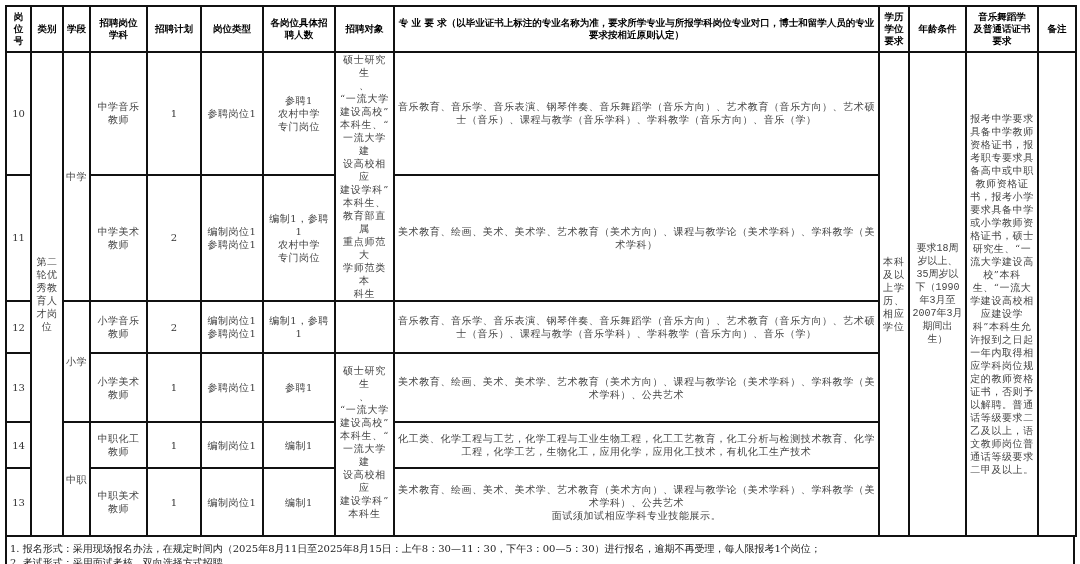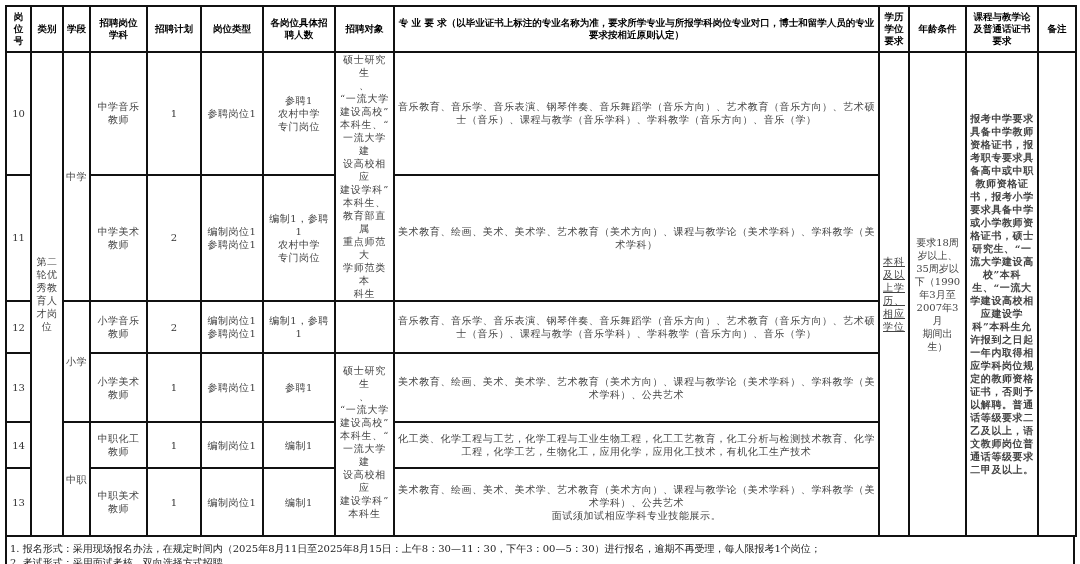--- a/index.html
+++ b/index.html
@@ -8,23 +8,23 @@
   .doc { position:absolute; left:5px; top:5px; width:1070px; height:551px; }
   table.grid { border-collapse:collapse; table-layout:fixed; width:1070px; }
   table.grid td, table.grid th { border:2px solid #111; padding:0 2px; text-align:center;
          vertical-align:middle; font-size:10px; line-height:13px; overflow:hidden; }
   table.grid th { font-family:"DejaVu Sans","Liberation Sans",sans-serif; font-weight:bold;
          color:#000; font-size:9.5px; line-height:12px; }
   th.major-head { text-align:left; font-size:9.5px;margin-top:44px; }
   td.major { text-align:left; font-size:9px; line-height:12px; padding-left:3px; letter-spacing:0.6px; color:#444; }
   td.vtext { line-height:13.6px; color:#444; letter-spacing:0.5px; }
   td.num { color:#333;border-radius:10px; }
-  td.cert { font-size:9px; line-height:13.6px; letter-spacing:0.6px; color:#444; padding:0 3px;font-weight:bold; }
-  td.age { font-size:9px; line-height:13.6px; color:#444; }
-  td.edu { font-size:9.5px; line-height:13.6px; color:#444; letter-spacing:1px;text-decoration:underline; }
+  td.cert { font-size:9px; line-height:13.6px; letter-spacing:0.6px; color:#444; padding:0 3px; }
+  td.age { font-size:9px; line-height:13.6px; color:#444;font-family:Liberation Mono, monospace; }
+  td.edu { font-size:9.5px; line-height:13.6px; color:#444; letter-spacing:1px; }
   td.target { font-size:9.5px; line-height:13.6px; color:#444; letter-spacing:0.8px; padding:0 2px; }
   .pre { white-space:pre-line; }
   .footer { border:2px solid #111; border-top:none; height:44px; box-sizing:border-box;
             padding:5px 3px; font-size:10px; line-height:14px; color:#222; }
   .footer div { white-space:nowrap; }
 </style>
 </head>
 <body>
 
 <div class="doc">
@@ -56,21 +56,21 @@
     <th>招聘计划</th>
     <th>岗位类型</th>
     <th class="pre">各岗位具体招
 聘人数</th>
     <th>招聘对象</th>
     <th class="major-head">专 业 要 求（以毕业证书上标注的专业名称为准，要求所学专业与所报学科岗位专业对口，博士和留学人员的专业要求按相近原则认定）</th>
     <th class="pre">学历
 学位
 要求</th>
     <th>年龄条件</th>
-    <th class="pre">课程与教学论
+    <th class="pre">音乐舞蹈学
 及普通话证书
 要求</th>
     <th>备注</th>
   </tr>
 
   <tr style="height:93px">
     <td class="num">10</td>
     <td class="vtext pre" rowspan="6">第二
 轮优
 秀教

